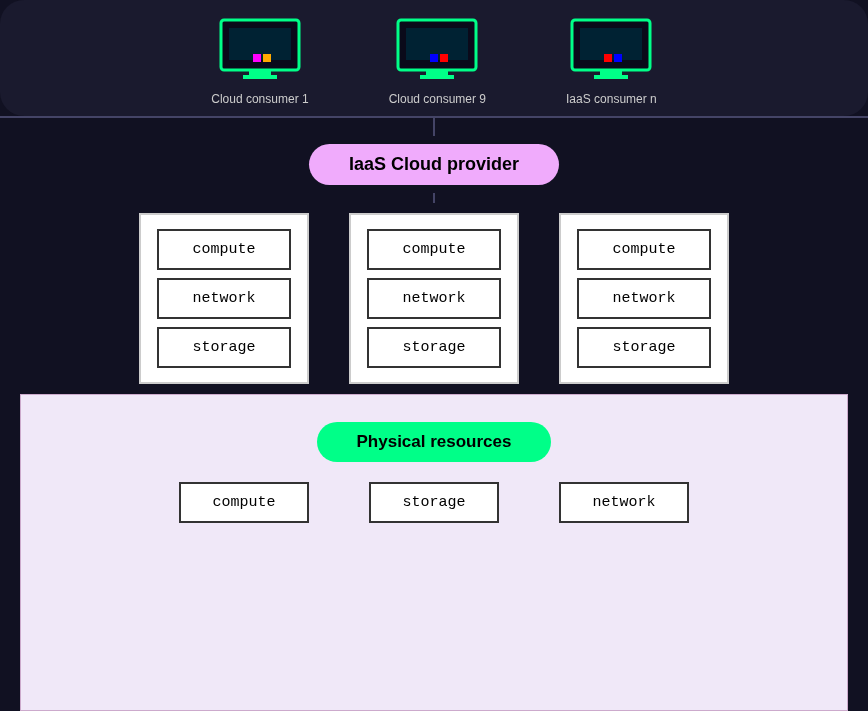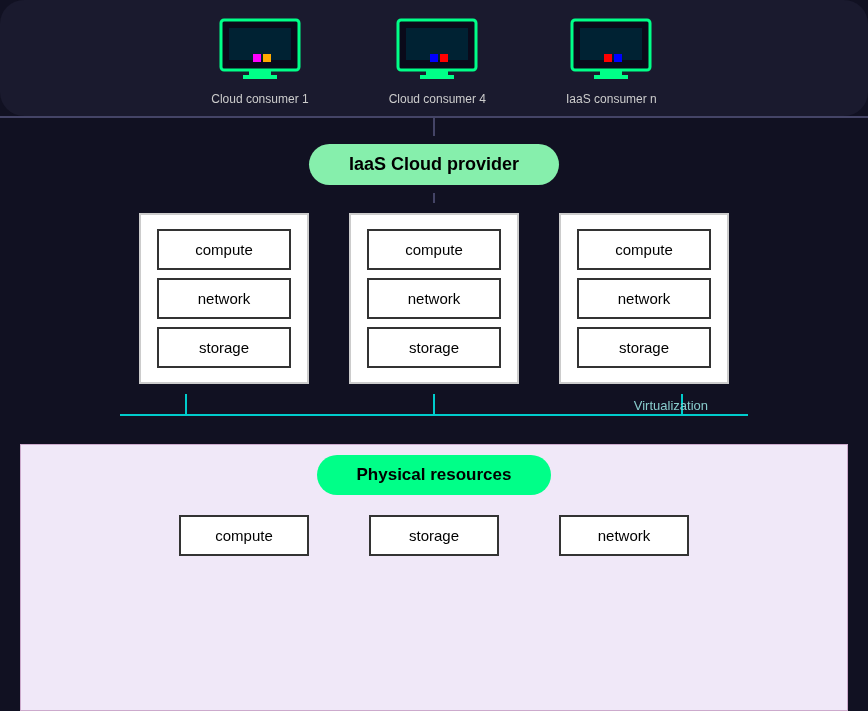--- a/index.html
+++ b/index.html
@@ -43,21 +43,21 @@
     }
 
     .consumer-label {
       color: #cccccc;
       font-size: 12px;
       margin-top: 4px;
       text-align: center;
     }
 
     .pill-label {
-      background: #86efac;
+      background: #f0abfc;
       color: #000;
       font-weight: bold;
       font-size: 18px;
       padding: 10px 40px;
       border-radius: 50px;
       text-align: center;
       margin: 8px 0;
     }
 
     .pill-label.virtual {
@@ -89,20 +89,21 @@
     }
 
     .resource-box {
       border: 2px solid #333;
       background: #ffffff;
       color: #000;
       font-size: 15px;
       padding: 10px 20px;
       text-align: center;
       min-width: 130px;
+      font-family: Liberation Mono, monospace;
     }
 
     
     .virtualization-row {
       width: 100%;
       position: relative;
       height: 50px;
       display: flex;
       align-items: center;
       justify-content: center;
@@ -194,21 +195,21 @@
 
     <div class="consumer-item">
       <svg width="82" height="66" viewBox="0 0 82 66">
         <rect x="2" y="2" width="78" height="50" rx="3" fill="#0a0a1a" stroke="#00ff88" stroke-width="3"></rect>
         <rect x="10" y="10" width="62" height="32" fill="#002233"></rect>
         <rect x="30" y="52" width="22" height="5" fill="#00ff88"></rect>
         <rect x="24" y="57" width="34" height="4" fill="#00ff88"></rect>
         <rect x="34" y="36" width="8" height="8" fill="#0000ff"></rect>
         <rect x="44" y="36" width="8" height="8" fill="#ff0000"></rect>
       </svg>
-      <span class="consumer-label">Cloud consumer 4</span>
+      <span class="consumer-label">Cloud consumer 9</span>
     </div>
 
     <div class="consumer-item">
       <svg width="82" height="66" viewBox="0 0 82 66">
         <rect x="2" y="2" width="78" height="50" rx="3" fill="#0a0a1a" stroke="#00ff88" stroke-width="3"></rect>
         <rect x="10" y="10" width="62" height="32" fill="#002233"></rect>
         <rect x="30" y="52" width="22" height="5" fill="#00ff88"></rect>
         <rect x="24" y="57" width="34" height="4" fill="#00ff88"></rect>
         <rect x="34" y="36" width="8" height="8" fill="#ff0000"></rect>
         <rect x="44" y="36" width="8" height="8" fill="#0000ff"></rect>
@@ -241,30 +242,23 @@
       <div class="resource-box">storage</div>
     </div>
 
     <div class="resource-group">
       <div class="resource-box">compute</div>
       <div class="resource-box">network</div>
       <div class="resource-box">storage</div>
     </div>
   </div>
 
-  <div class="virtualization-row">
-    <div class="virt-connector-left"></div>
-    <div class="virt-connector-mid"></div>
-    <div class="virt-connector-right"></div>
-    <div class="virtualization-line"></div>
-    <span class="virtualization-label">Virtualization</span>
-  </div>
 
   <div style="width:calc(100% - 40px); background:#f0e8f8; border:1px solid #ccaacc; padding:0 30px 18px 30px; display:flex; flex-direction:column; align-items:center; gap:12px; margin: 0 20px; flex:1;">
-    <div class="pill-label physical" style="margin-top:10px;">Physical resources</div>
+    <div class="pill-label physical" style="margin-top:27px;">Physical resources</div>
     <div class="physical-boxes-row">
       <div class="resource-box">compute</div>
       <div class="resource-box">storage</div>
       <div class="resource-box">network</div>
     </div>
   </div>
 
 </div>
 
 </body></html>

